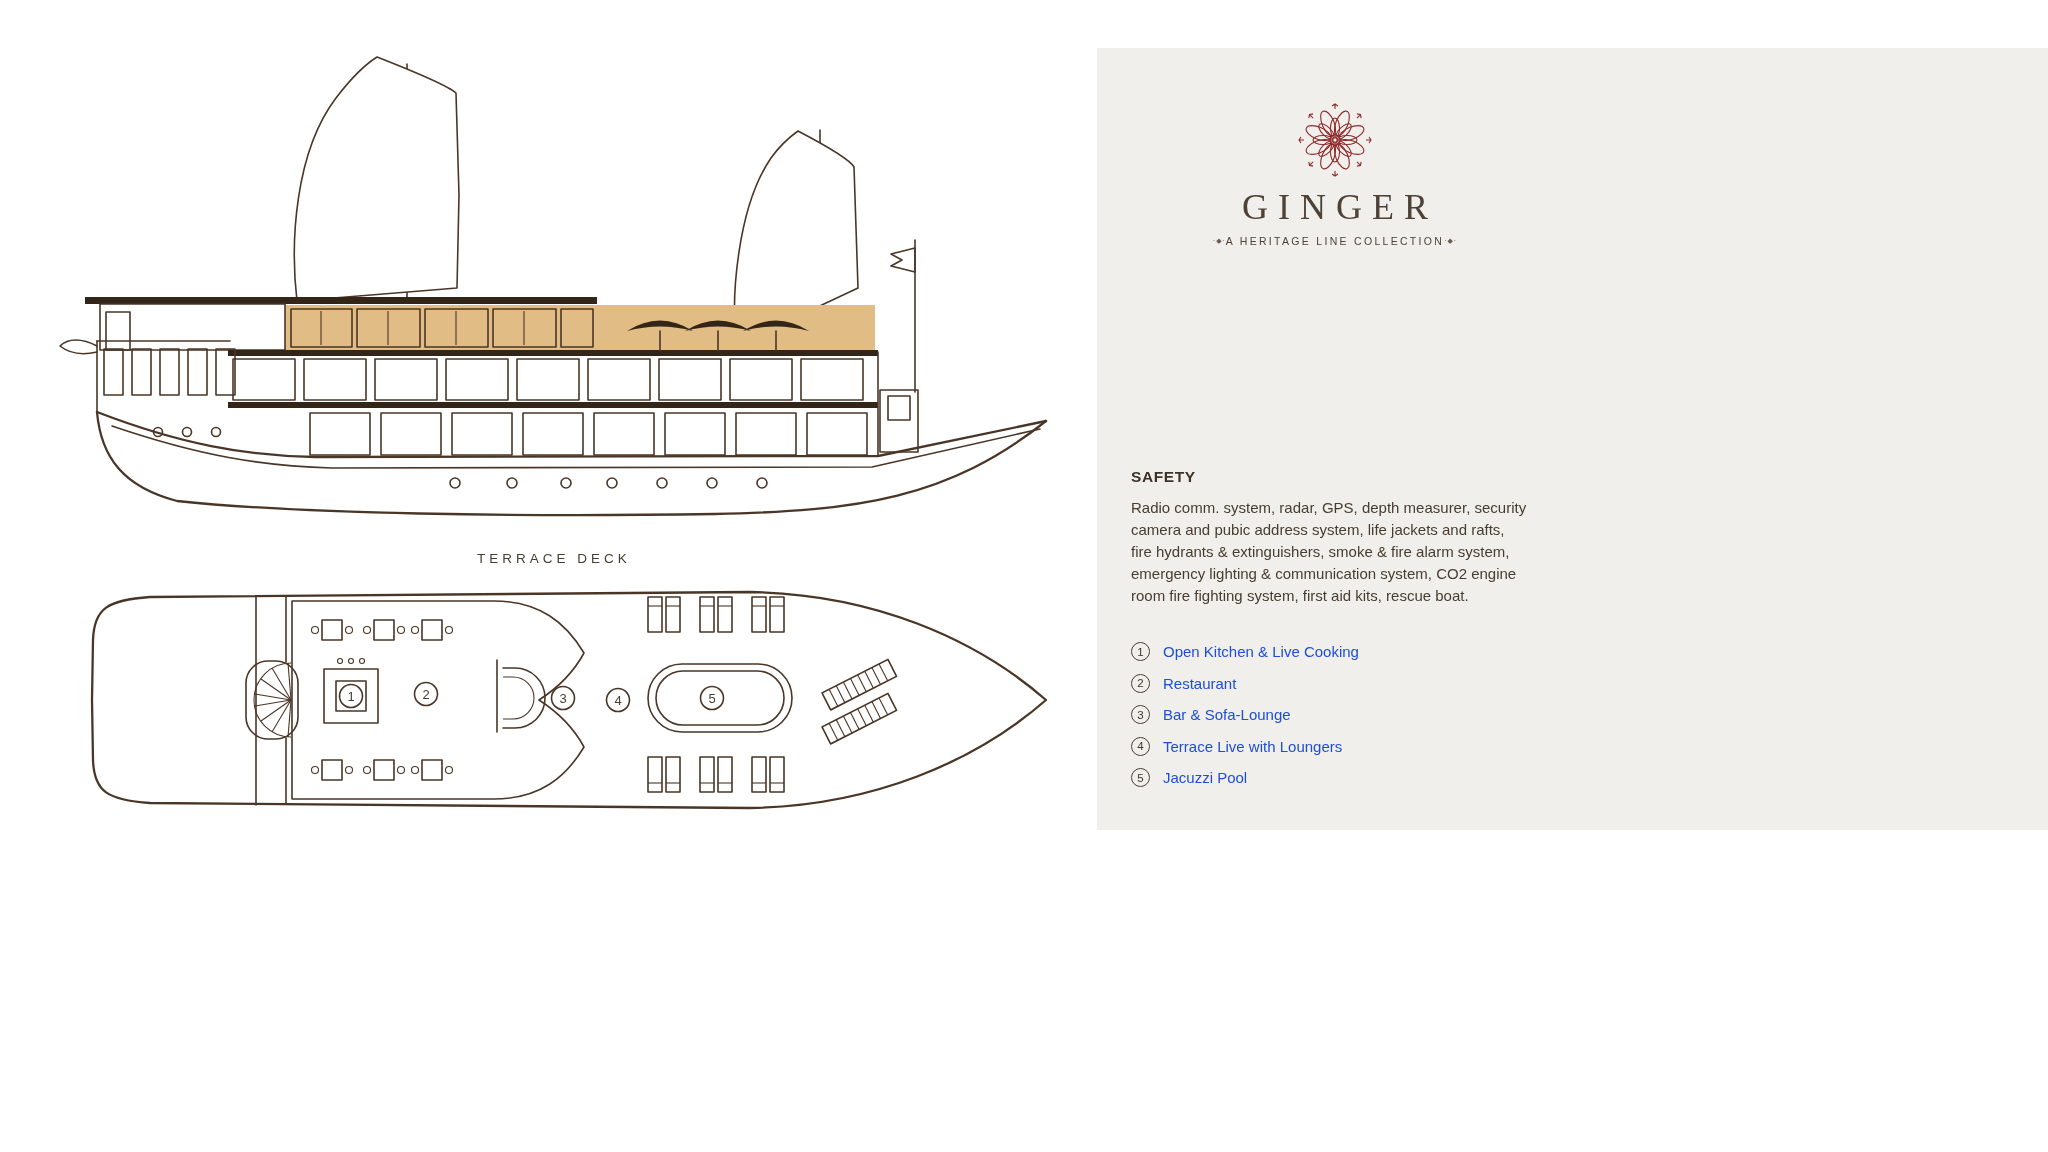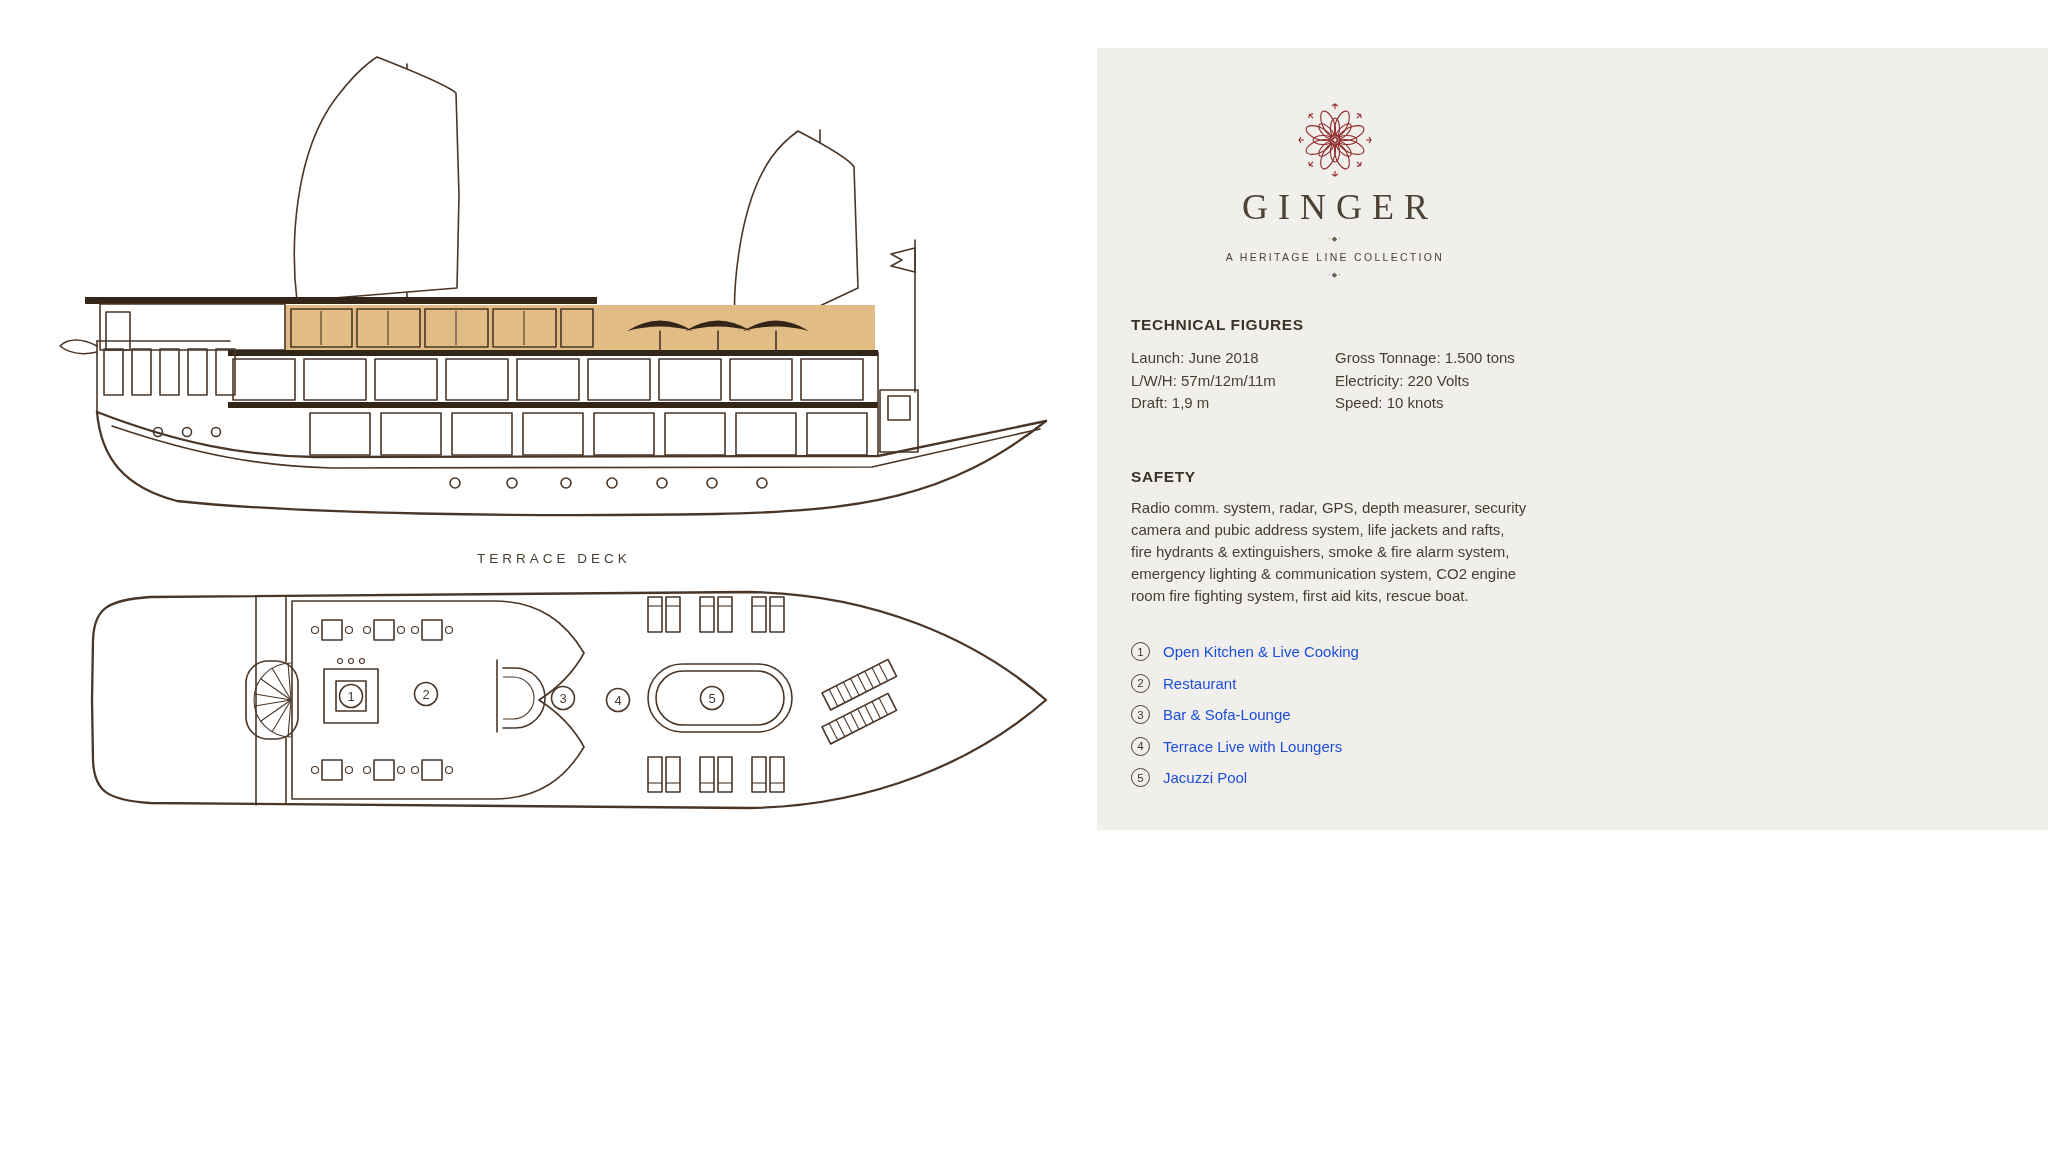--- a/index.html
+++ b/index.html
@@ -21,21 +21,21 @@
              text-anchor:middle;}
   .deck-label{position:absolute;left:338px;top:551px;width:432px;text-align:center;
               font-size:13.5px;letter-spacing:4px;color:var(--text);}
   
   .panel{position:absolute;left:1097px;top:48px;width:951px;height:782px;background:var(--panel);}
   .logo{position:absolute;left:38px;top:54px;width:400px;text-align:center;}
   .lotus{display:block;margin:0 auto 8px;}
   .brand-name{font-family:"Liberation Serif",serif;font-size:36px;letter-spacing:10px;
               color:#4e4237;text-indent:10px;}
   .tagline{margin-top:7px;font-size:10.5px;letter-spacing:2.3px;color:#4e4237;
-           display:flex;justify-content:center;align-items:center;gap:8px;flex-direction:column;}
+           display:flex;justify-content:center;align-items:center;gap:0;}
   .orn{font-size:7px;letter-spacing:1px;color:#6a5d4e;}
   .sec{font-size:15.5px;font-weight:bold;letter-spacing:0.6px;color:#3c3227;margin:0;}
   .tech{position:absolute;left:34px;top:268px;width:440px;}
   .tech-cols{display:flex;margin-top:13px;}
   .tcol1{width:204px;}
   .tline{font-size:15px;line-height:22.5px;}
   .safety{position:absolute;left:34px;top:420px;width:398px;}
   .safety p{margin:11px 0 0;font-size:15px;line-height:22px;}
   .legend{position:absolute;left:34px;top:588px;}
   .lrow{display:flex;align-items:center;gap:13px;height:31.5px;}
@@ -320,35 +320,20 @@
         </g>
       </svg>
       <div class="brand-name">GINGER</div>
       <div class="tagline">
         <span class="orn">·◆·</span>
         <span>A HERITAGE LINE COLLECTION</span>
         <span class="orn">·◆·</span>
       </div>
     </div>
 
-    <div class="tech">
-      <h3 class="sec">TECHNICAL FIGURES</h3>
-      <div class="tech-cols">
-        <div class="tcol1">
-          <div class="tline">Launch: June 2018</div>
-          <div class="tline">L/W/H: 57m/12m/11m</div>
-          <div class="tline">Draft: 1,9 m</div>
-        </div>
-        <div class="tcol2">
-          <div class="tline">Gross Tonnage: 1.500 tons</div>
-          <div class="tline">Electricity: 220 Volts</div>
-          <div class="tline">Speed: 10 knots</div>
-        </div>
-      </div>
-    </div>
 
     <div class="safety">
       <h3 class="sec">SAFETY</h3>
       <p>Radio comm. system, radar, GPS, depth measurer, security camera and pubic address system, life jackets and rafts, fire hydrants &amp; extinguishers, smoke &amp; fire alarm system, emergency lighting &amp; communication system, CO2 engine room fire fighting system, first aid kits, rescue boat.</p>
     </div>
 
     <div class="legend">
       <div class="lrow">
         <span class="lnum">1</span>
         <span class="llabel">Open Kitchen &amp; Live Cooking</span>

